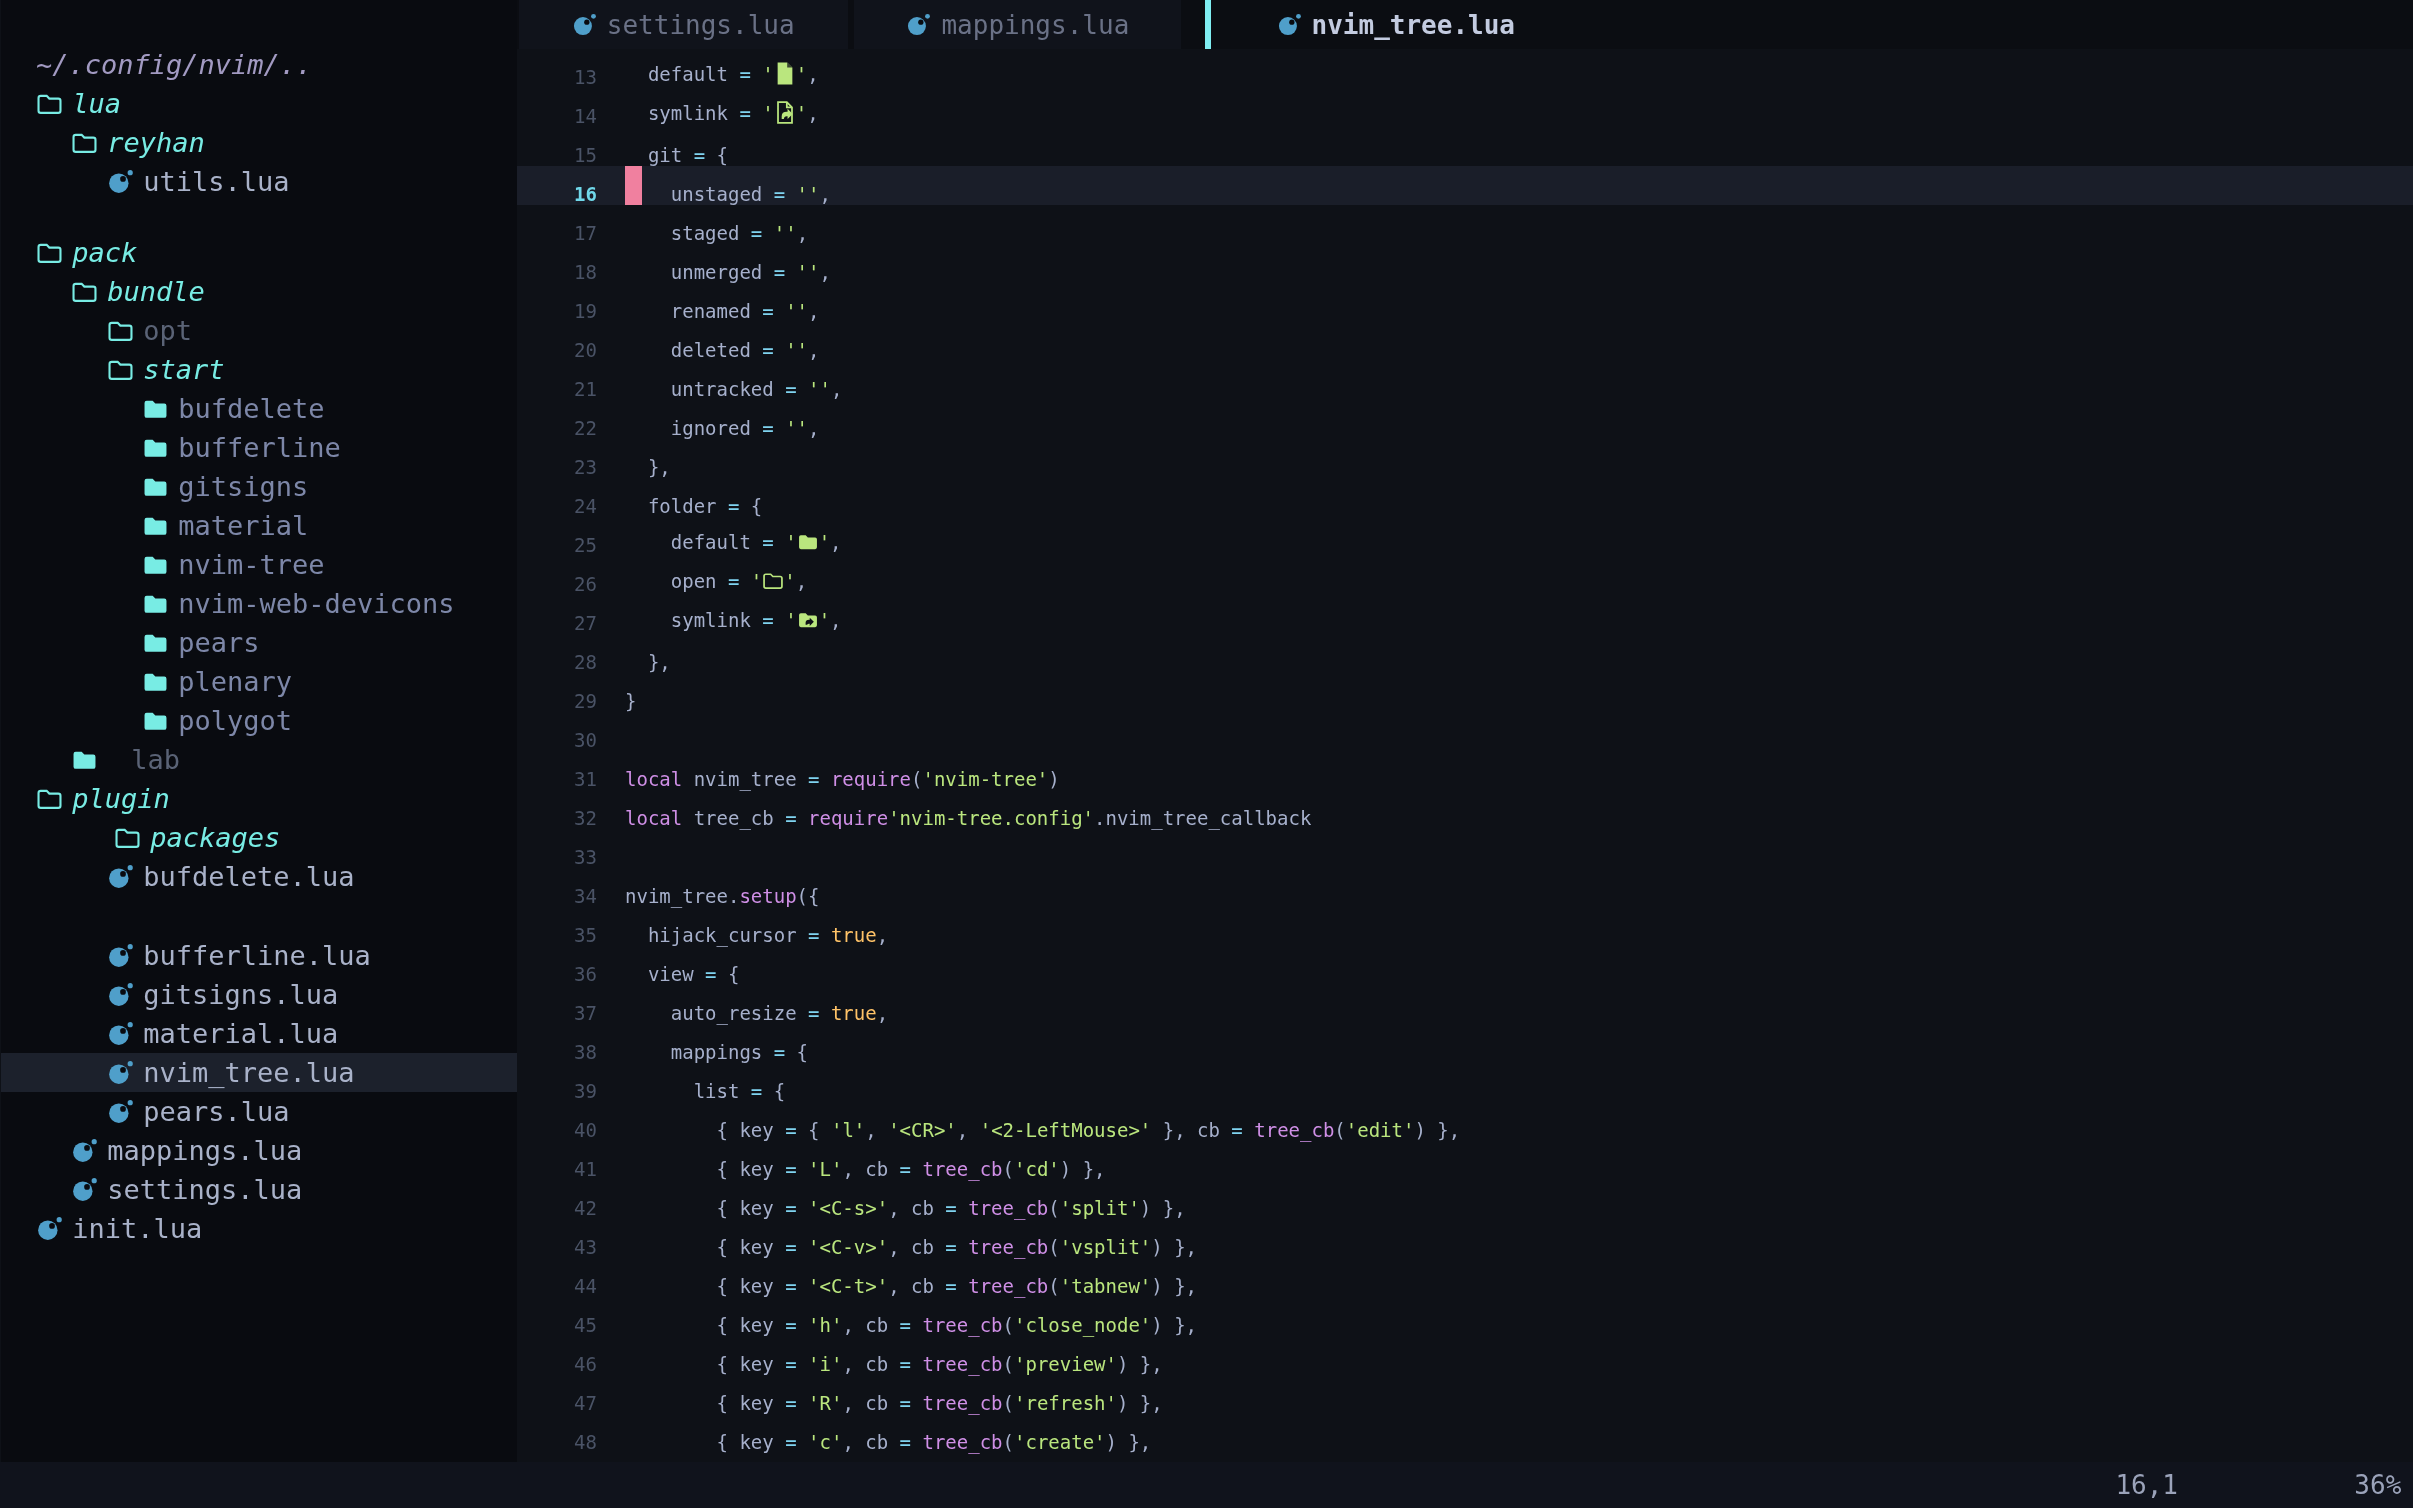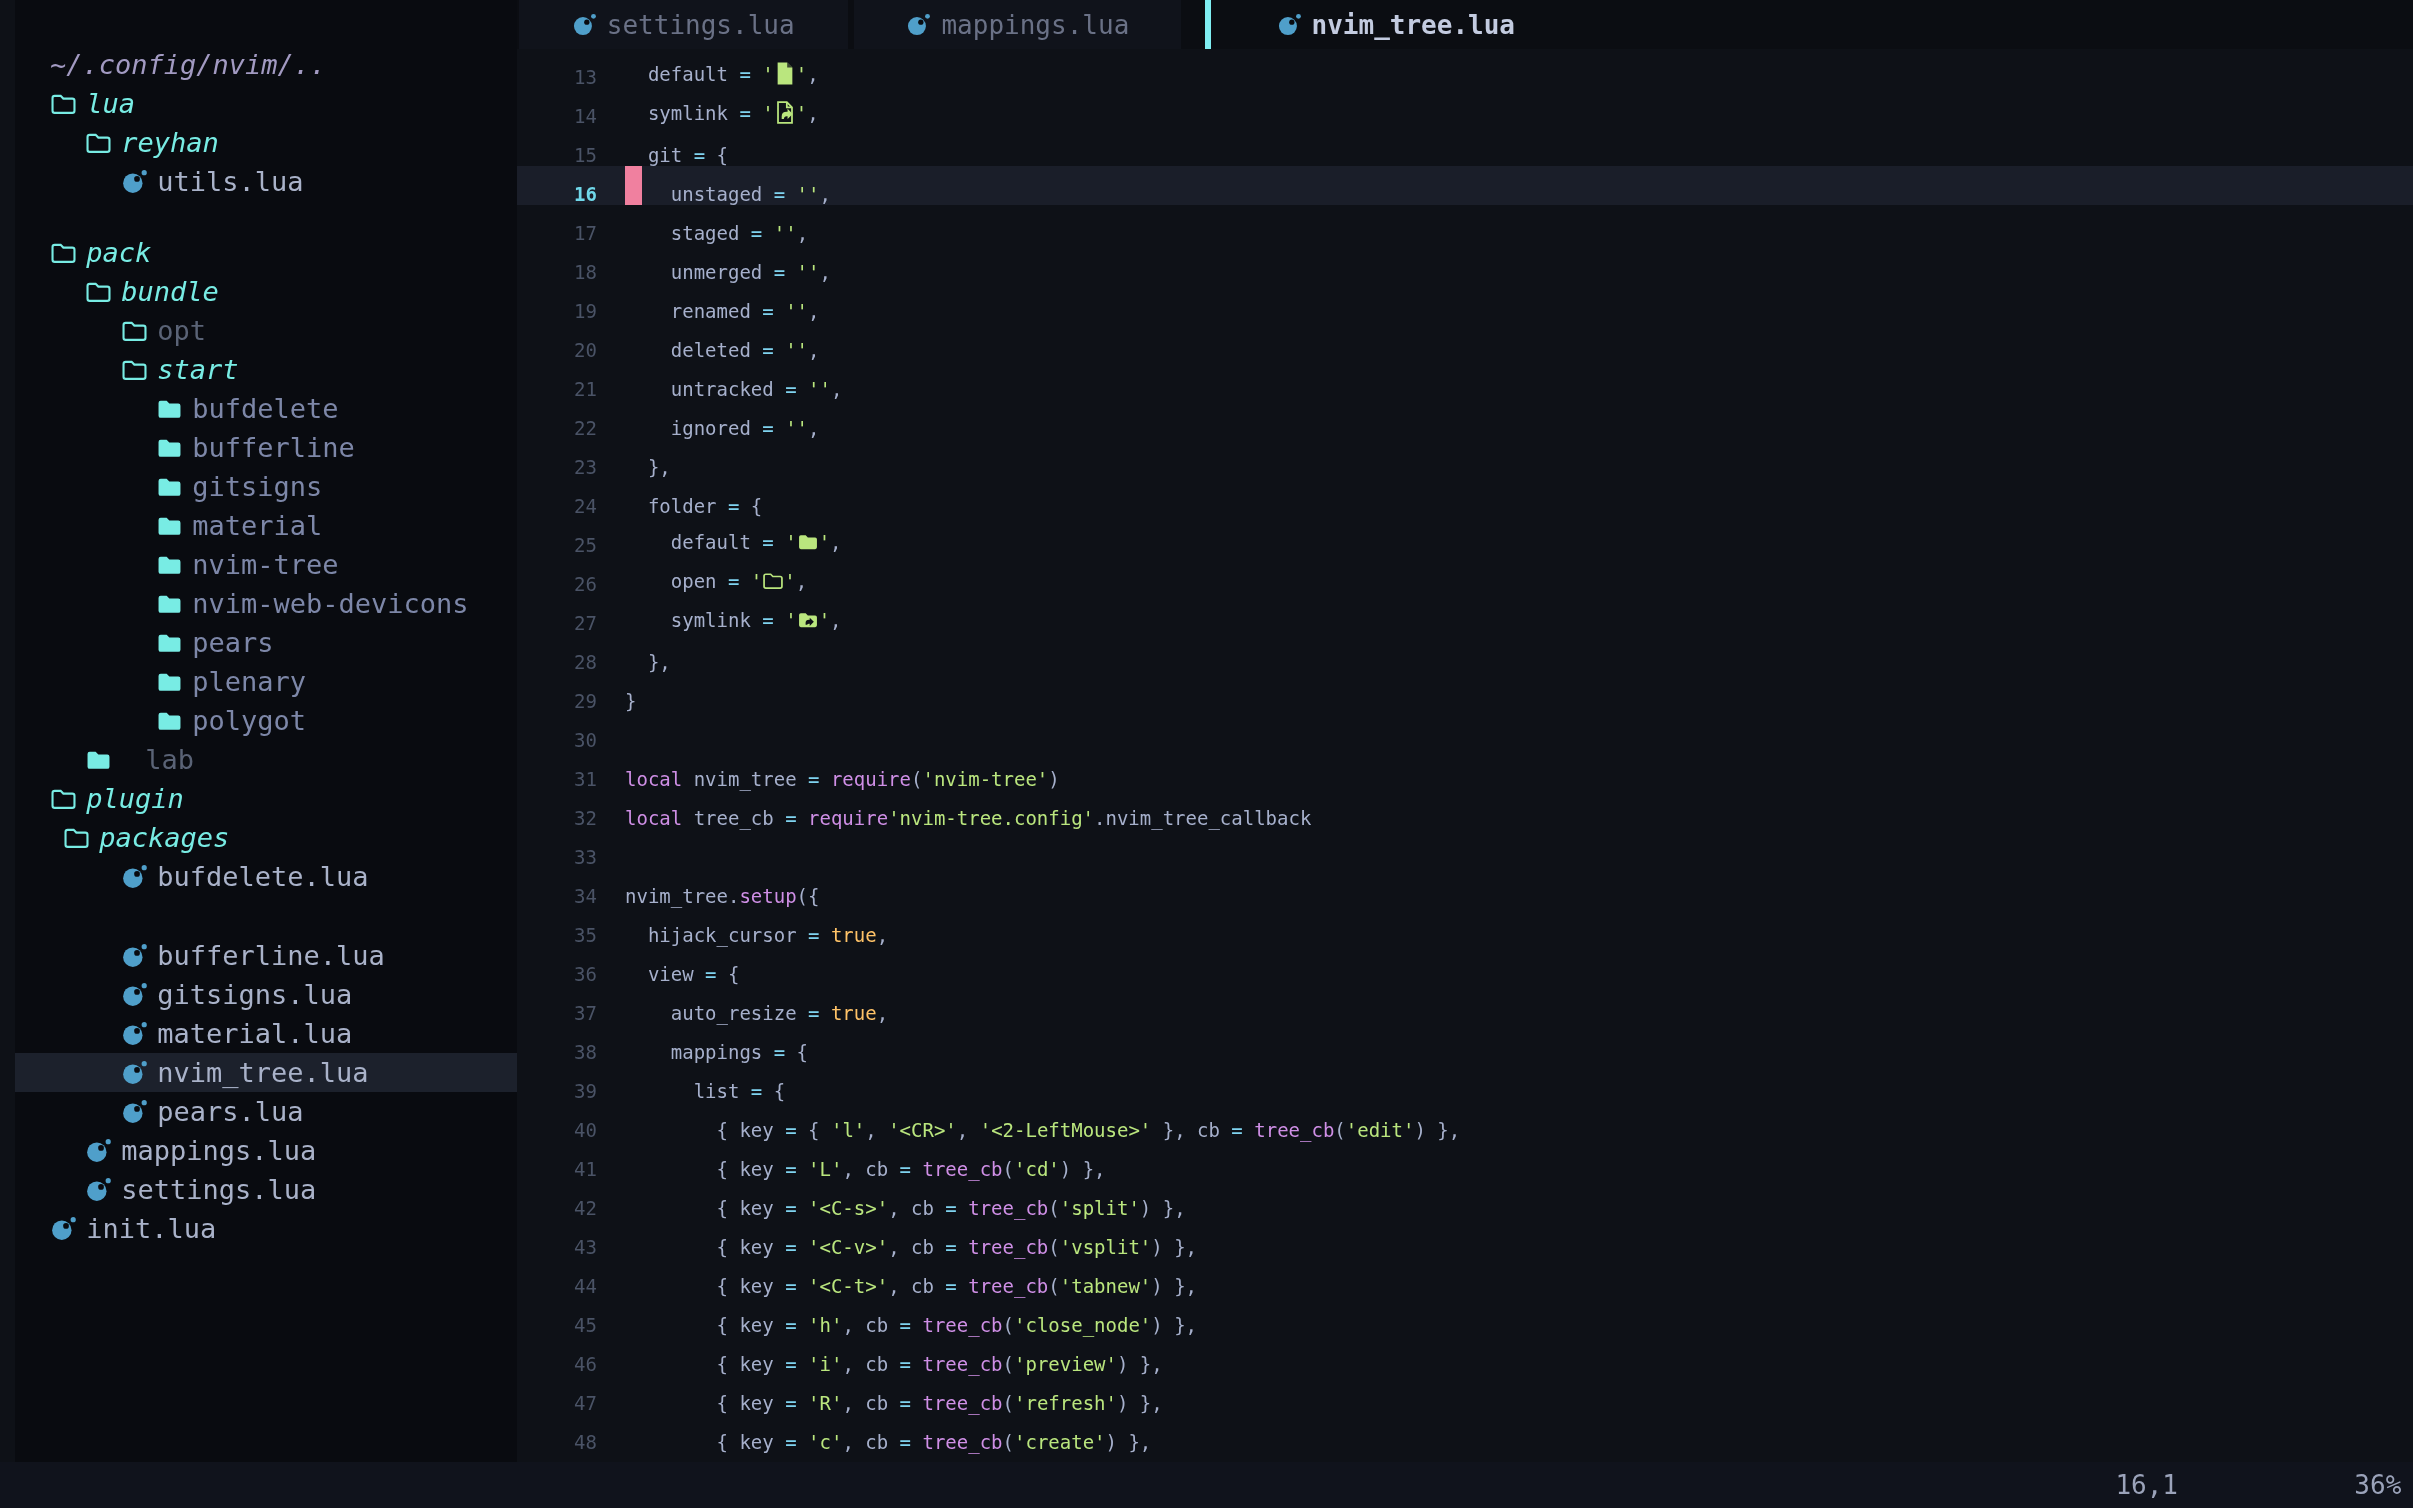--- a/index.html
+++ b/index.html
@@ -8,21 +8,21 @@
     --fg:#a6b0cc; --dim:#5a6376; --pkg:#7d87a8; --dirc:#78ece4; --path:#a29ac2;
     --linenr:#4a5366; --linenr-cur:#70d8ea; --accent:#80eef2;
     --string:#bae67e; --kw:#cf8fe6; --bool:#ffc368; --op:#7fd4f0;
     --lua:#4f9fca; --cursor:#f0809f; --tabfg:#6a7186; --tabfg-active:#c3cbe0; --statusfg:#9ba3ba;
     --filefg:#a9b2c9;
   }
   *{margin:0;padding:0;box-sizing:border-box}
   html,body{width:2413px;height:1508px;overflow:hidden;background:var(--bg-editor);
     font-family:"DejaVu Sans Mono",monospace;}
   .pane{position:absolute}
-  #sidebar{left:15px;top:0;width:517px;height:1462px;background:var(--bg-side)}
+  #sidebar{left:1px;top:0;width:517px;height:1462px;background:var(--bg-side)}
   #tree{position:absolute;top:45px;left:0;right:0}
   .trow{height:39px;display:flex;align-items:center;font-size:27px;white-space:pre}
   .trow .icn{width:27px;height:27px;margin-right:9.2px;flex:none;display:inline-flex}
   .trow .icn svg{width:27px;height:27px}
   .trow.k-dir{color:var(--dirc);font-style:italic}
   .trow.k-dim{color:var(--dim)}
   .trow.k-pkg{color:var(--pkg)}
   .trow.k-file{color:var(--filefg)}
   .trow.selected{background:var(--selrow)}
   .trow.pathrow{color:var(--path);font-style:italic}
@@ -105,21 +105,21 @@
           </svg></span><span>plenary</span></div>
       <div class="trow k-pkg" style="padding-left: 141px;"><span class="icn"><svg viewBox="0 0 32 32">
             <path d="M3 9.5 q0-2.6 2.6-2.6 h7 l3.2 3.3 h10.6 q2.6 0 2.6 2.6 v11.7 q0 2.6-2.6 2.6 H5.6 Q3 27.1 3 24.5 z" fill="#78ece4"></path>
           </svg></span><span>polygot</span></div>
       <div class="trow k-dim" style="padding-left: 70px; gap: 24px;"><span class="icn"><svg viewBox="0 0 32 32">
             <path d="M3 9.5 q0-2.6 2.6-2.6 h7 l3.2 3.3 h10.6 q2.6 0 2.6 2.6 v11.7 q0 2.6-2.6 2.6 H5.6 Q3 27.1 3 24.5 z" fill="#78ece4"></path>
           </svg></span><span>lab</span></div>
       <div class="trow k-dir" style="padding-left: 35px;"><span class="icn"><svg viewBox="0 0 32 32">
             <path d="M3 9.5 q0-2.6 2.6-2.6 h7 l3.2 3.3 h10.6 q2.6 0 2.6 2.6 v11.7 q0 2.6-2.6 2.6 H5.6 Q3 27.1 3 24.5 z" fill="none" stroke="#78ece4" stroke-width="2.5"></path>
           </svg></span><span>plugin</span></div>
-      <div class="trow k-dir" style="padding-left: 48px;"><span class="icn"><svg viewBox="0 0 32 32">
+      <div class="trow k-dir" style="padding-left: 79px; margin-left: 34px;"><span class="icn"><svg viewBox="0 0 32 32">
             <path d="M3 9.5 q0-2.6 2.6-2.6 h7 l3.2 3.3 h10.6 q2.6 0 2.6 2.6 v11.7 q0 2.6-2.6 2.6 H5.6 Q3 27.1 3 24.5 z" fill="none" stroke="#78ece4" stroke-width="2.5"></path>
           </svg></span><span>packages</span></div>
       <div class="trow k-file" style="padding-left: 106px;"><span class="icn"><svg viewBox="0 0 32 32">
             <circle cx="14" cy="18" r="11.5" fill="#4f9fca"></circle>
             <circle cx="19" cy="13" r="3.4" fill="#090b10"></circle>
             <circle cx="27.5" cy="5.5" r="3.1" fill="#4f9fca"></circle>
           </svg></span><span>bufdelete.lua</span></div>
       <div class="trow k-file" style="padding-left: 106px; margin-top: 40px;"><span class="icn"><svg viewBox="0 0 32 32">
             <circle cx="14" cy="18" r="11.5" fill="#4f9fca"></circle>
             <circle cx="19" cy="13" r="3.4" fill="#090b10"></circle>

